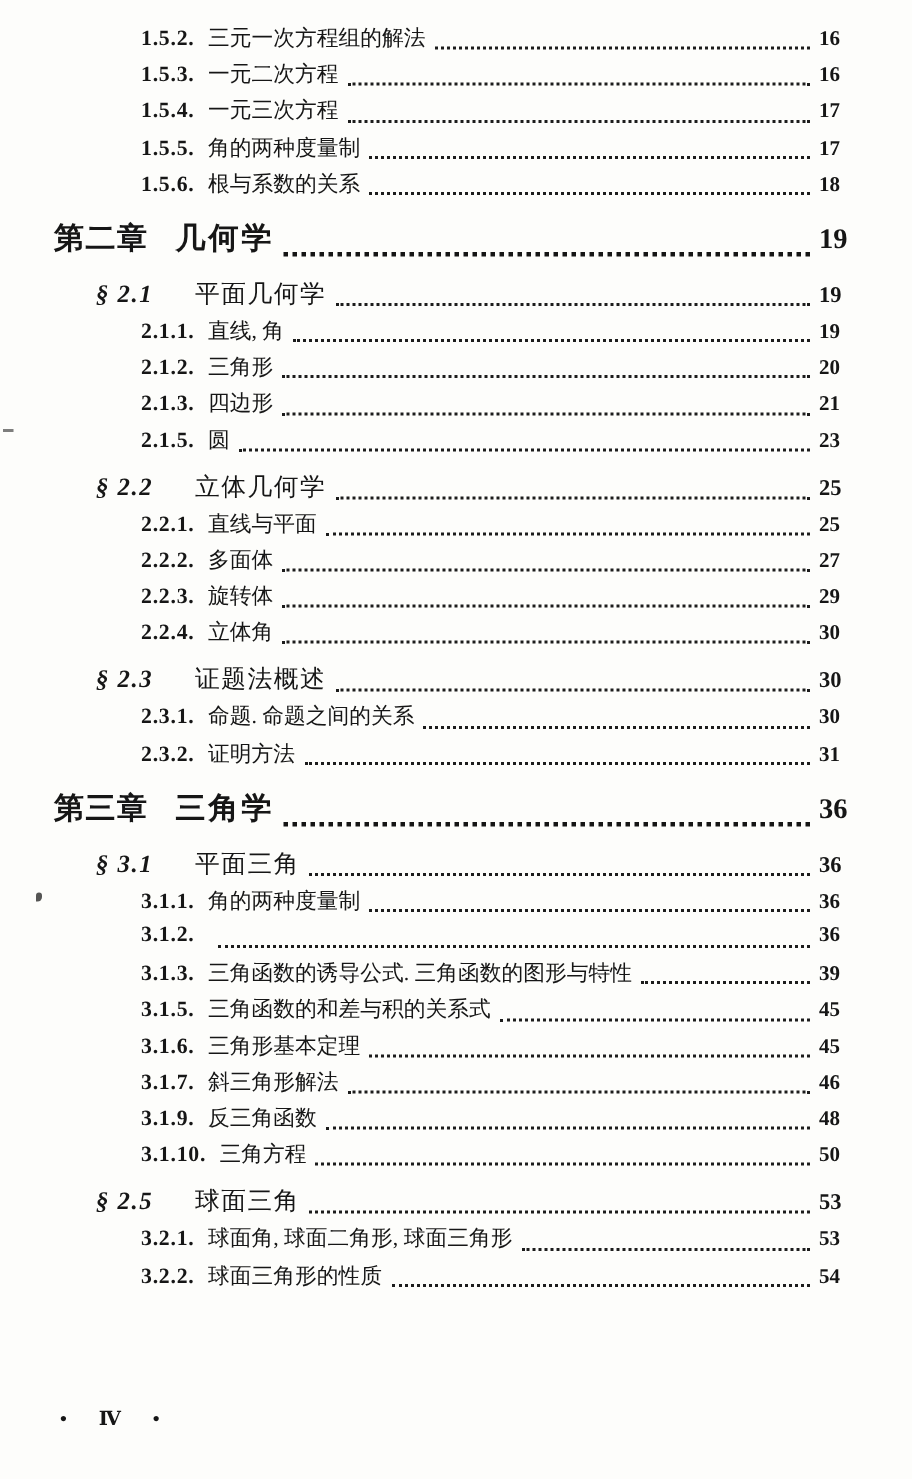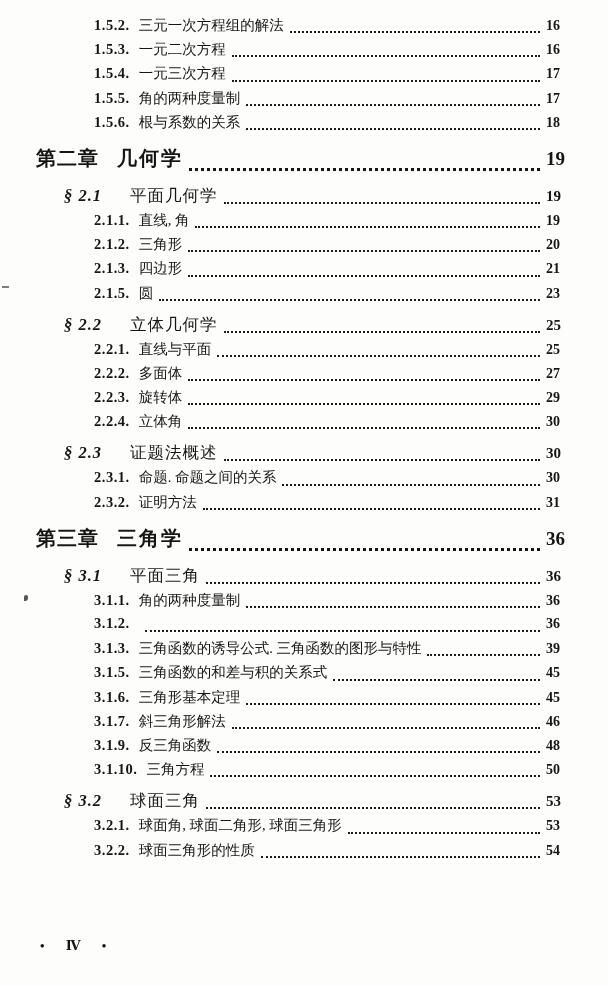--- a/index.html
+++ b/index.html
@@ -285,21 +285,21 @@
         <span class="dots"></span>
         <span class="pageno">48</span>
       </div>
       <div class="row sub">
         <span class="num">3.1.10.</span>
         <span class="title">三角方程</span>
         <span class="dots"></span>
         <span class="pageno">50</span>
       </div>
       <div class="row section">
-        <span class="num">§ 3.2</span>
+        <span class="num">§ 2.5</span>
         <span class="title">球面三角</span>
         <span class="dots"></span>
         <span class="pageno">53</span>
       </div>
       <div class="row sub">
         <span class="num">3.2.1.</span>
         <span class="title">球面角, 球面二角形, 球面三角形</span>
         <span class="dots"></span>
         <span class="pageno">53</span>
       </div>

